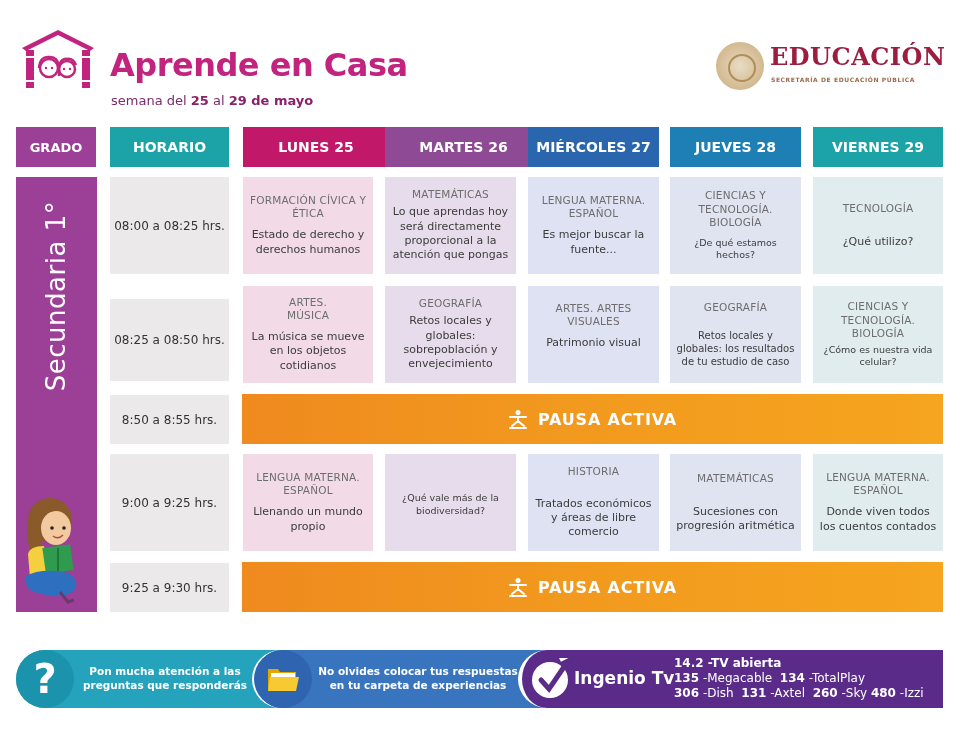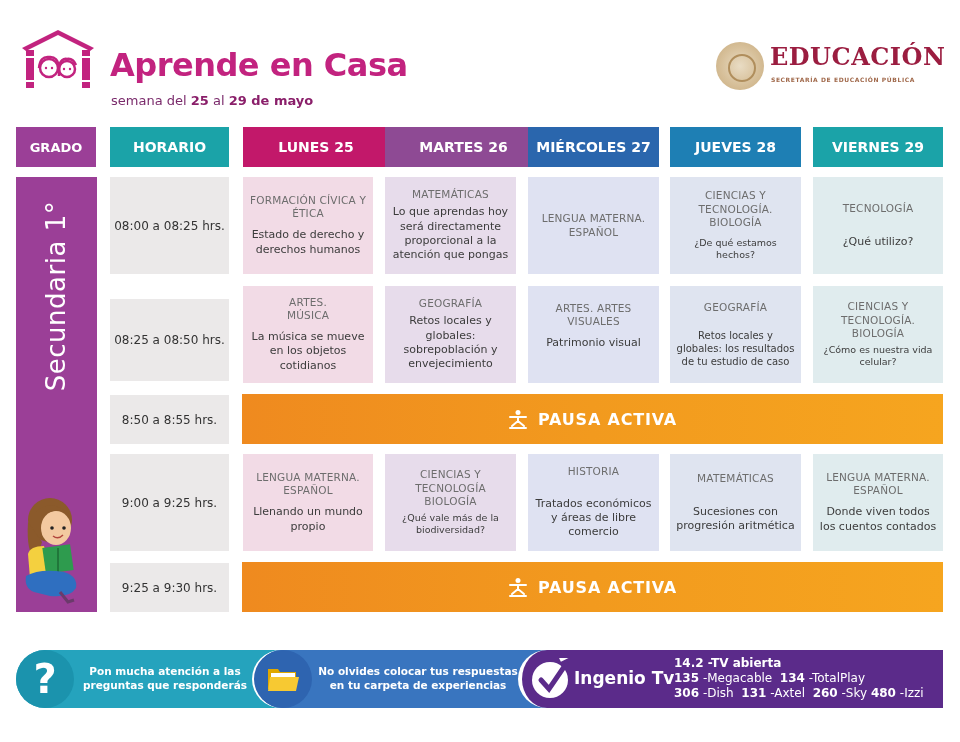--- a/index.html
+++ b/index.html
@@ -102,20 +102,21 @@
 <div class="cell" style="left:243px;top:177px;width:130px;height:97px;background:#f2dbe6;">
   <div class="subj">FORMACIÓN CÍVICA Y ÉTICA</div>
   <div class="topic">Estado de derecho y derechos humanos</div>
 </div>
 <div class="cell" style="left:385px;top:177px;width:131px;height:97px;background:#e7dceb;">
   <div class="subj">MATEMÁTICAS</div>
   <div class="topic" style="margin-top:4px;">Lo que aprendas hoy será directamente proporcional a la atención que pongas</div>
 </div>
 <div class="cell" style="left:528px;top:177px;width:131px;height:97px;background:#dfe2f2;">
   <div class="subj">LENGUA MATERNA. ESPAÑOL</div>
+  <div class="topic">Es mejor buscar la fuente...</div>
 </div>
 <div class="cell" style="left:670px;top:177px;width:131px;height:97px;background:#dfe4f0;">
   <div class="subj">CIENCIAS Y TECNOLOGÍA. BIOLOGÍA</div>
   <div class="topic small">¿De qué estamos hechos?</div>
 </div>
 <div class="cell" style="left:813px;top:177px;width:130px;height:97px;background:#e0ecee;">
   <div class="subj">TECNOLOGÍA</div>
   <div class="topic" style="margin-top:20px;">¿Qué utilizo?</div>
 </div>
 
@@ -149,21 +150,20 @@
   </svg>
   <span>PAUSA ACTIVA</span>
 </div>
 
 <div class="time" style="top:454px;height:97px;">9:00 a 9:25 hrs.</div>
 <div class="cell" style="left:243px;top:454px;width:130px;height:97px;background:#f2dbe6;">
   <div class="subj">LENGUA MATERNA. ESPAÑOL</div>
   <div class="topic">Llenando un mundo propio</div>
 </div>
 <div class="cell" style="left:385px;top:454px;width:131px;height:97px;background:#e7dceb;">
-  <div class="subj" style="width:90px;">CIENCIAS Y TECNOLOGÍA BIOLOGÍA</div>
   <div class="topic small" style="margin-top:4px;">¿Qué vale más de la biodiversidad?</div>
 </div>
 <div class="cell" style="left:528px;top:454px;width:131px;height:97px;background:#dfe2f2;">
   <div class="subj">HISTORIA</div>
   <div class="topic" style="margin-top:18px;">Tratados económicos y áreas de libre comercio</div>
 </div>
 <div class="cell" style="left:670px;top:454px;width:131px;height:97px;background:#dfe4f0;">
   <div class="subj">MATEMÁTICAS</div>
   <div class="topic small" style="margin-top:20px;font-size:11px;">Sucesiones con progresión aritmética</div>
 </div>

